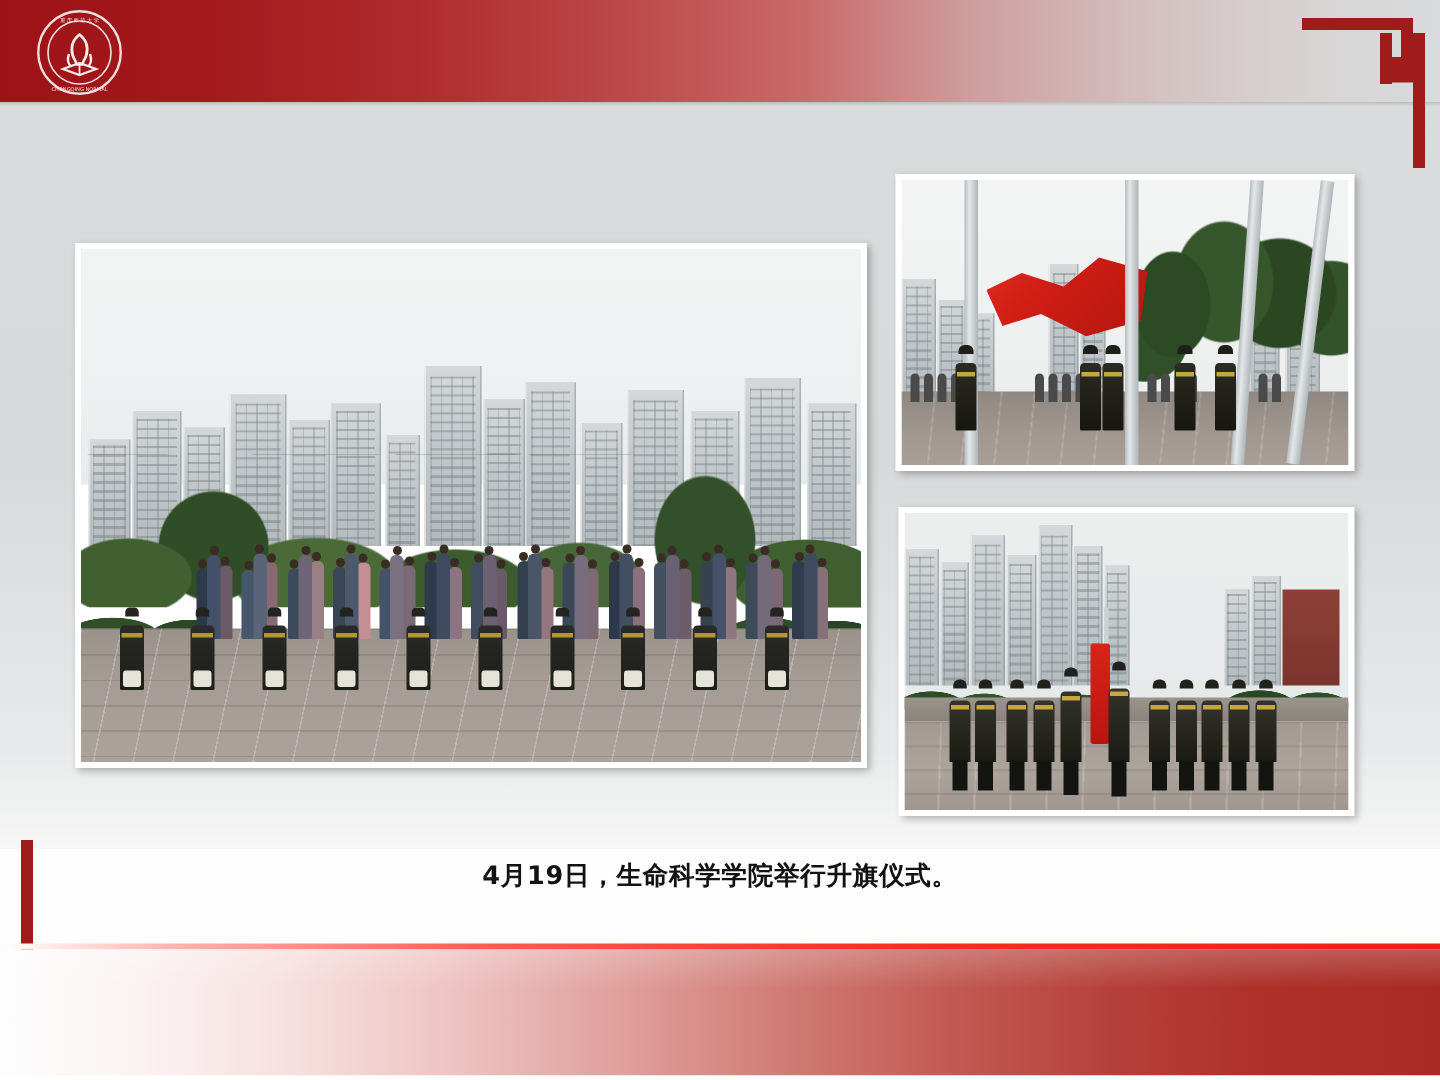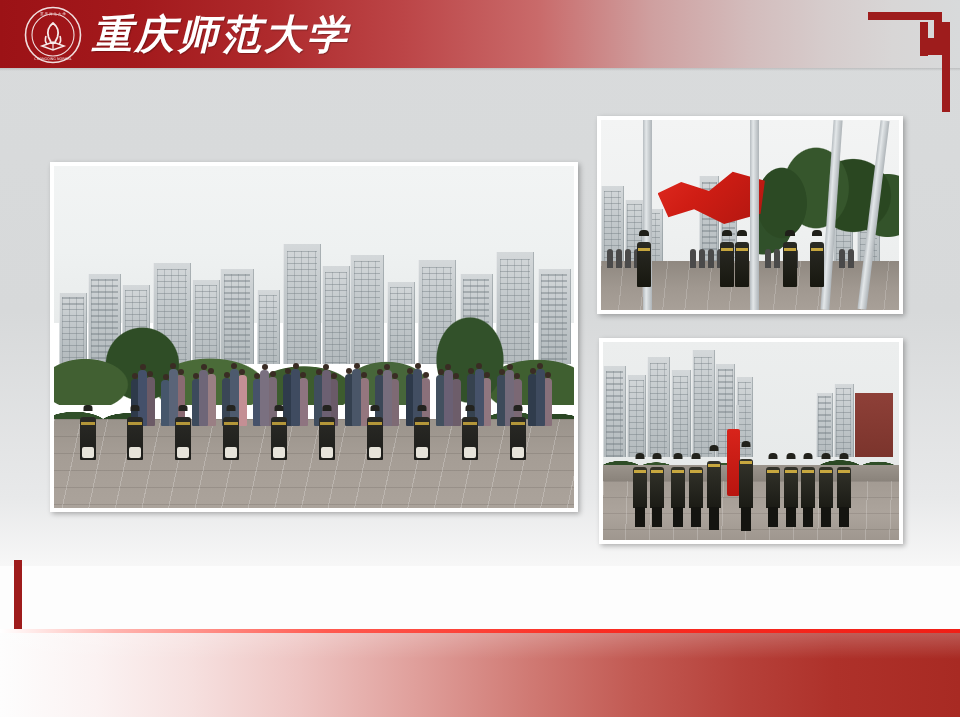--- a/index.html
+++ b/index.html
@@ -372,21 +372,20 @@
       <path d="M36 30 C37 33 37 36 35 38" fill="none" stroke="#f7eaea" stroke-width="1.6"></path>
       <path d="M18 40 L29 36 L40 40 L29 44 Z" fill="none" stroke="#f7eaea" stroke-width="1.5"></path>
       <line x1="29" y1="36" x2="29" y2="44" stroke="#f7eaea" stroke-width="1.2"></line>
       <g fill="#f2dede" font-family="DejaVu Sans, sans-serif" font-size="3.4">
         <text x="29" y="8.6" text-anchor="middle">重 庆 师 范 大 学</text>
         <text x="29" y="54.4" text-anchor="middle">CHONGQING NORMAL</text>
       </g>
     </svg>
   </div>
 
-  <div class="uni-name">重庆师范大学</div>
 
   <div class="ornament-tr">
     <svg width="108" height="112" viewBox="0 0 108 112">
       <g fill="#9e1c1c">
         <rect x="16" y="12" width="74" height="8"></rect>
         <rect x="82" y="12" width="8" height="34"></rect>
         <rect x="68" y="22" width="8" height="34"></rect>
         <rect x="68" y="38" width="30" height="8"></rect>
         <rect x="90" y="22" width="8" height="24"></rect>
         <rect x="76" y="46" width="22" height="9"></rect>
@@ -777,18 +776,19 @@
         <div class="marcher" style="left:79%;">
             <i class="m-cap"></i>
             <i class="m-body"></i>
             <i class="m-gold"></i>
             <i class="m-legs"></i>
           </div>
       </div>
     </div>
   </div>
 
+  <div class="caption">4月19日，生命科学学院举行升旗仪式。</div>
 
   <div class="band-line"></div>
   <div class="band"></div>
   <div class="band-bottom-edge"></div>
 
 </div>
 
 </body></html>

